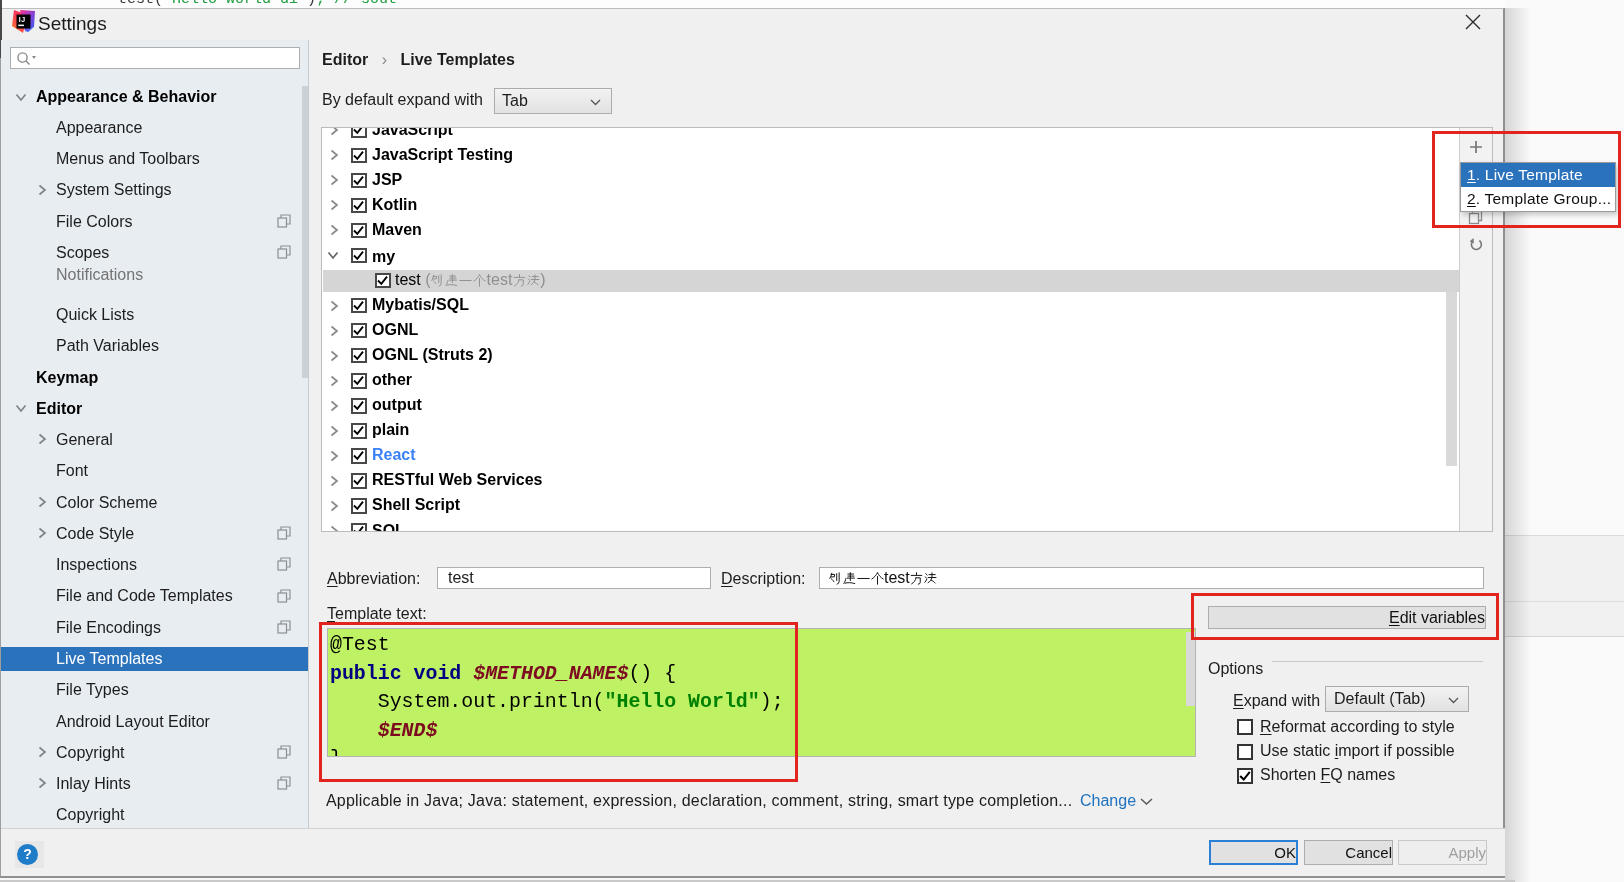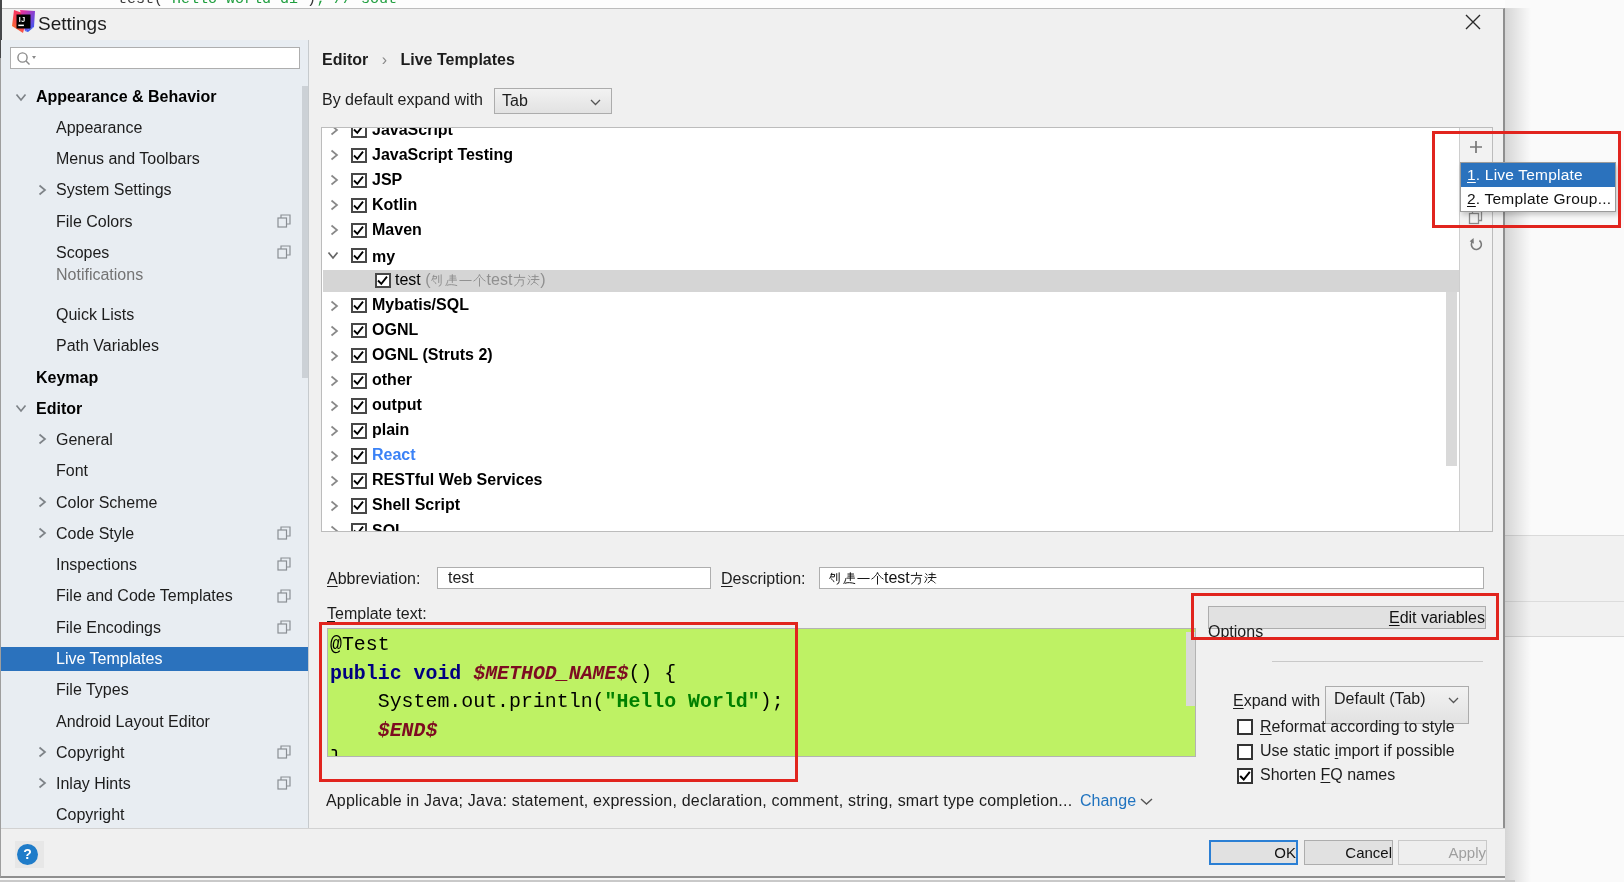--- a/index.html
+++ b/index.html
@@ -403,24 +403,24 @@
 <div class="ab" id="editor" style="left:327px;top:628px;width:869px;height:129px;background:#bef264;border:1px solid #b3b3b3;box-sizing:border-box;overflow:hidden">
   <div style="position:absolute;left:2px;top:2px;font:19.9px/28.5px 'Liberation Mono',monospace;white-space:pre;color:#000" id="code"><span>@Test</span>
 <span><span style="color:#000080;font-weight:bold">public void </span><span style="color:#7d0c21;font-weight:bold;font-style:italic">$METHOD_NAME$</span>() {</span>
 <span>    System.out.println(<span style="color:#008000;font-weight:bold">"Hello World"</span>);</span>
 <span>    <span style="color:#7d0c21;font-weight:bold;font-style:italic">$END$</span></span>
 <span>}</span></div>
   <div class="ab" style="left:858px;top:3px;width:11px;height:74px;background:#d9d9d9"></div>
 </div>
 
 <div class="ab btn" id="editvars" style="left:1208px;top:606px;width:278px;height:23px;line-height:21px;box-sizing:border-box;font-size:16px"><u>E</u>dit variables</div>
-<div class="ab t" style="left:1208px;top:623px">Options</div>
+<div class="ab t" style="left:1208px;top:660px">Options</div>
 <div class="ab" style="left:1272px;top:661px;width:211px;height:1px;background:#c9c9c9"></div>
 <div class="ab t" style="left:1233px;top:692px"><u>E</u>xpand with</div>
-<div class="ab" id="dtcombo" style="left:1325px;top:686px;width:144px;height:38px;background:linear-gradient(#f2f2f2,#e2e2e2);border:1px solid #acacac;box-sizing:border-box">
+<div class="ab" id="dtcombo" style="left:1325px;top:686px;width:144px;height:26px;background:linear-gradient(#f2f2f2,#e2e2e2);border:1px solid #acacac;box-sizing:border-box">
   <span class="t" style="position:absolute;left:8px;top:3px">Default (Tab)</span>
   <svg class="ab" style="left:122px;top:10px" width="11" height="7" viewBox="0 0 11 7">
       <path d="M1 1 L5.5 5.5 L10 1" fill="none" stroke="#555" stroke-width="1.3"></path>
     </svg>
 </div>
 <div id="optchecks">
 <span class="ab" style="left:1237px;top:719.0px;width:16px;height:16px;box-sizing:border-box;border:2px solid #333;background:#fff"></span>
 <div class="ab t" style="left:1260px;top:717.5px"><u>R</u>eformat according to style</div>
 <span class="ab" style="left:1237px;top:743.5px;width:16px;height:16px;box-sizing:border-box;border:2px solid #333;background:#fff"></span>
 <div class="ab t" style="left:1260px;top:742.0px">Use static <u>i</u>mport if possible</div>

